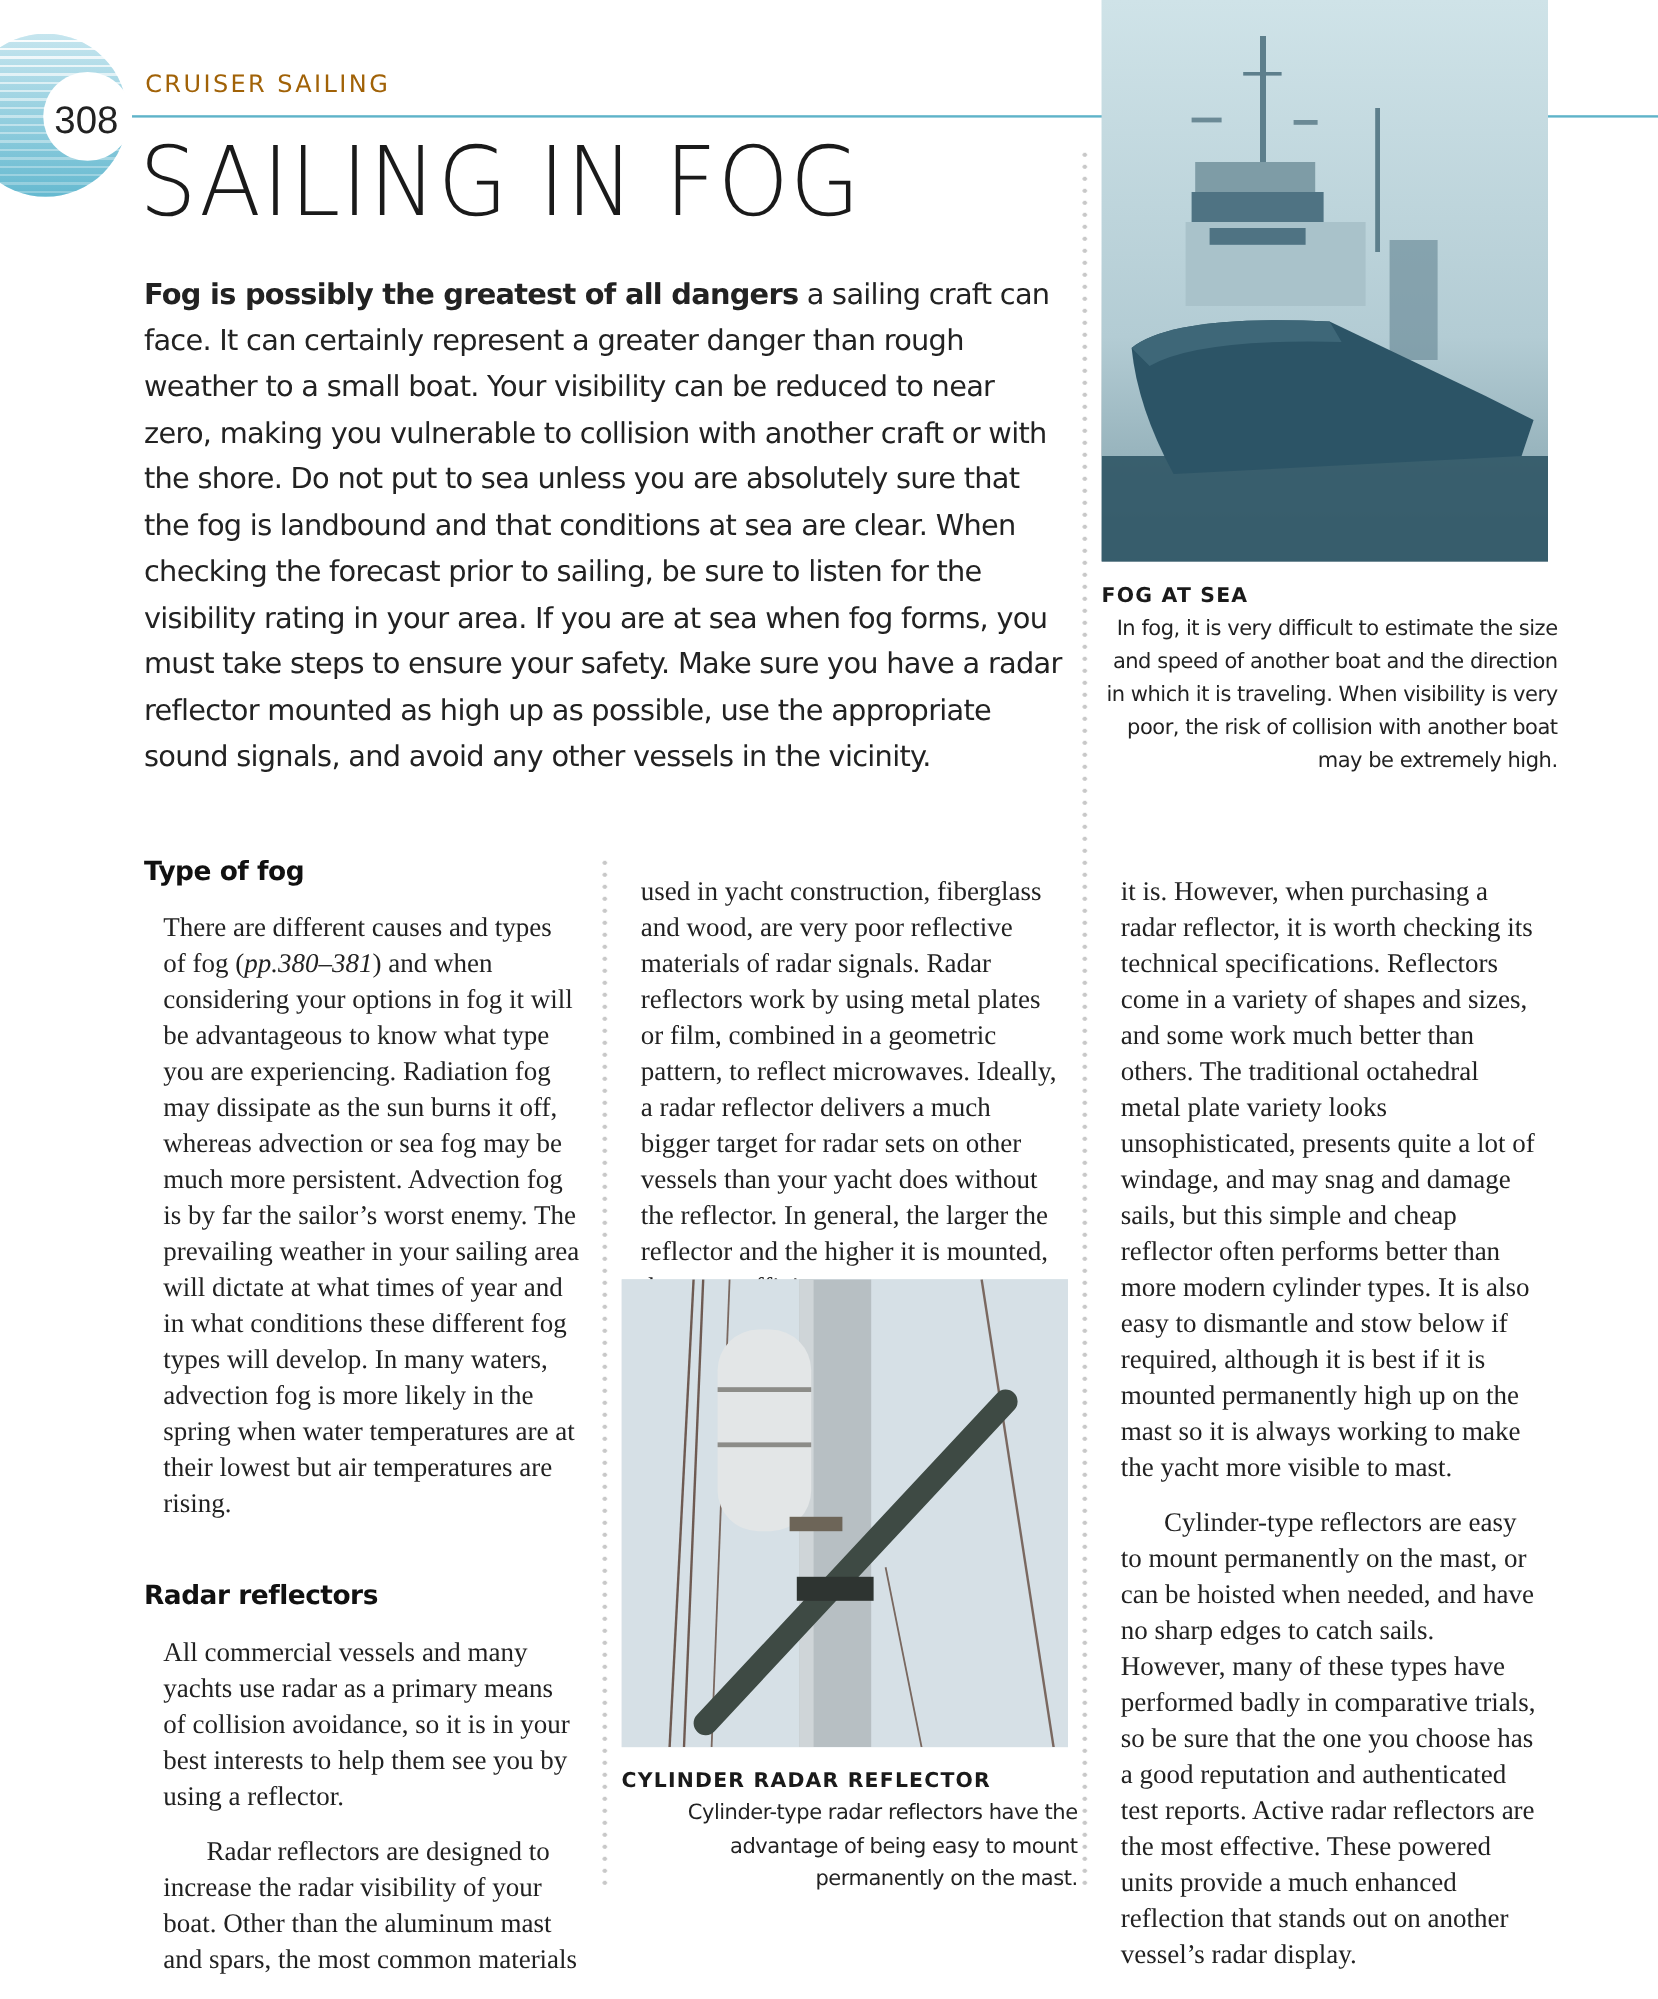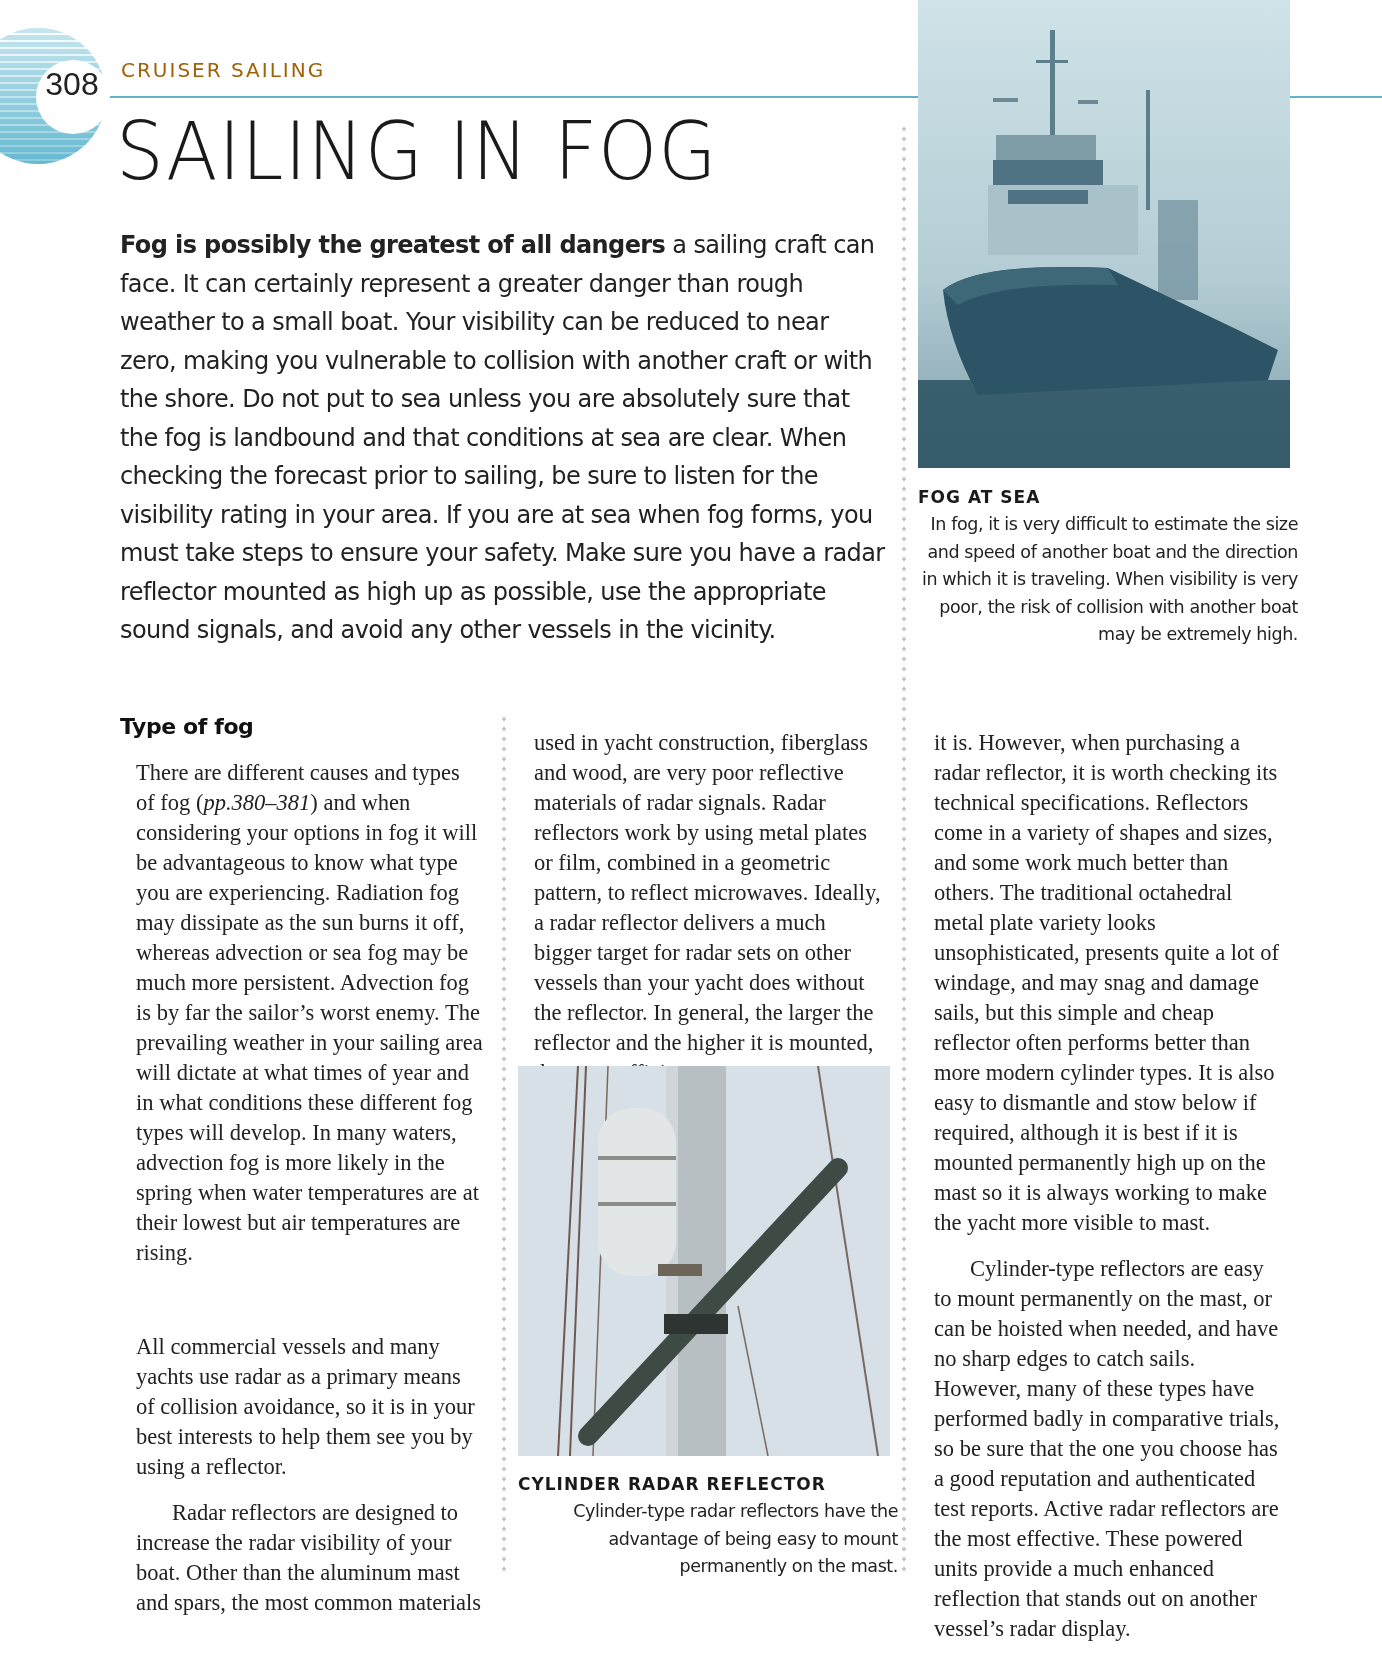--- a/index.html
+++ b/index.html
@@ -14,21 +14,21 @@
   }
   .badge-circle::after {
     content: ""; position: absolute; inset: 0;
     background: linear-gradient(to bottom, rgba(255,255,255,0.35), rgba(46,160,190,0.55));
   }
   .badge-inner {
     left: 36px; top: 60px; width: 74px; height: 74px; border-radius: 50%;
     background: #ffffff; z-index: 2;
   }
   .page-number {
-    left: 40px; top: 66px; width: 64px; text-align: center; z-index: 3;
+    left: 40px; top: 82px; width: 64px; text-align: center; z-index: 3;
     font-family: "Liberation Sans", sans-serif; font-size: 32px; font-weight: 300; color: #222;
   }
   .section-label {
     left: 121px; top: 58px; font-family: "DejaVu Sans", sans-serif; font-size: 20px;
     letter-spacing: 2px; color: #a16207;
   }
   .rule-line { left: 110px; top: 96px; width: 1272px; height: 2px; background: #5fb3c9; }
 
   .page-title {
     left: 116px; top: 112px; font-family: "DejaVu Sans", sans-serif; font-size: 80px;
@@ -116,20 +116,21 @@
     <path d="M25 290 Q60 262 190 268 L200 285 Q80 282 40 305 Z" fill="#3e6778"></path>
   </svg>
 </div>
 <div class="abs caption-title cap1-title">FOG AT SEA</div>
 <div class="abs caption-text cap1-text">In fog, it is very difficult to estimate the size and speed of another boat and the direction in which it is traveling. When visibility is very poor, the risk of collision with another boat may be extremely high.</div>
 
 <div class="abs col col1">
   <div class="sub-head">Type of fog</div>
   <p><span>There are different causes and types of fog (</span><i>pp.380–381</i><span>) and when considering your options in fog it will be advantageous to know what type you are experiencing. Radiation fog may dissipate as the sun burns it off, whereas advection or sea fog may be much more persistent. Advection fog is by far the sailor’s worst enemy. The prevailing weather in your sailing area will dictate at what times of year and in what conditions these different fog types will develop. In many waters, advection fog is more likely in the spring when water temperatures are at their lowest but air temperatures are rising.</span></p>
   <div class="gap"></div>
+  <div class="sub-head">Radar reflectors</div>
   <p>All commercial vessels and many yachts use radar as a primary means of collision avoidance, so it is in your best interests to help them see you by using a reflector.</p>
   <p class="indent">Radar reflectors are designed to increase the radar visibility of your boat. Other than the aluminum mast and spars, the most common materials</p>
 </div>
 
 <div class="abs col col2">
   <p>used in yacht construction, fiberglass and wood, are very poor reflective materials of radar signals. Radar reflectors work by using metal plates or film, combined in a geometric pattern, to reflect microwaves. Ideally, a radar reflector delivers a much bigger target for radar sets on other vessels than your yacht does without the reflector. In general, the larger the reflector and the higher it is mounted, the more efficient</p>
 </div>
 
 <div class="abs mast-photo">
   <svg width="372" height="390" viewBox="0 0 372 390">

